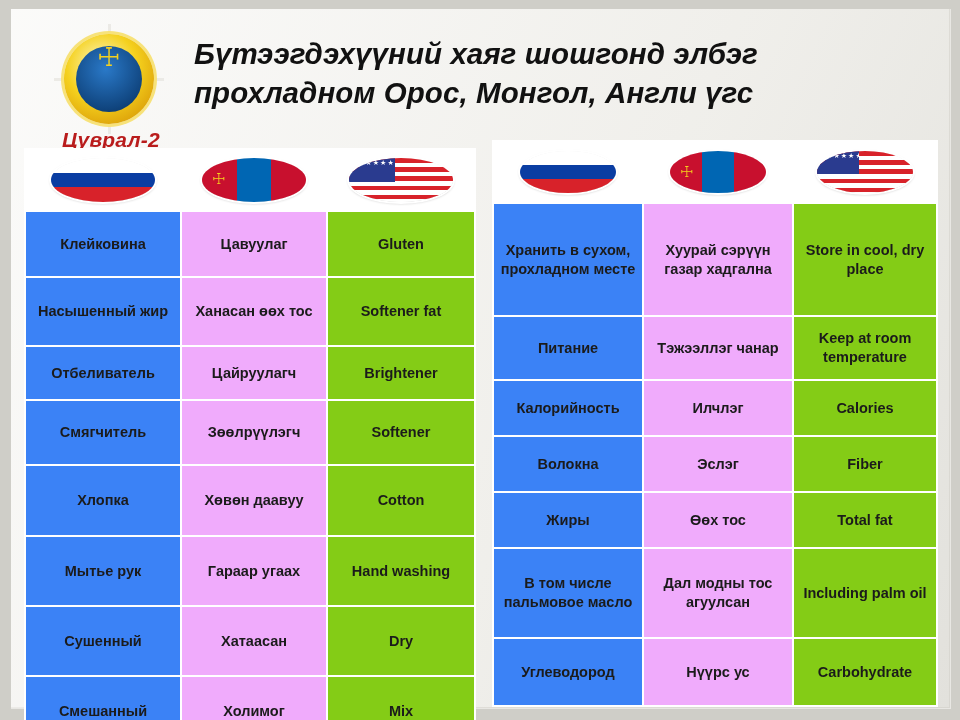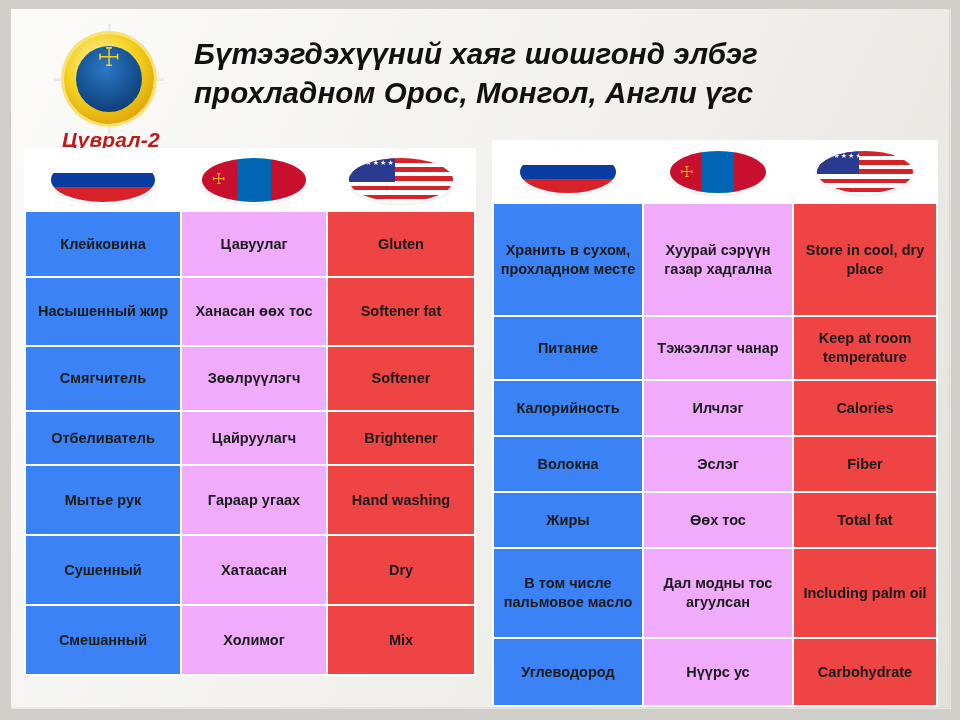--- a/index.html
+++ b/index.html
@@ -125,21 +125,21 @@
     text-align: center;
     vertical-align: middle;
     font-size: 14.5px;
     font-weight: bold;
     color: #1b1b1b;
     padding: 4px 5px;
     line-height: 19px;
   }
   .c-ru { background: #3b82f6; }
   .c-mn { background: #f0abfc; }
-  .c-en { background: #ef4444; }
+  .c-en { background: #84cc16; }
   .flagcell { background: #ffffff; border: 2px solid #ffffff; height: 52px; }
 
   
   .flag {
     width: 104px;
     height: 44px;
     border-radius: 50%;
     margin: 0 auto;
     position: relative;
     overflow: hidden;
@@ -238,28 +238,33 @@
         <td class="c-ru" style="height:56px">Клейковина</td>
         <td class="c-mn">Цавуулаг</td>
         <td class="c-en">Gluten</td>
       </tr>
       <tr>
         <td class="c-ru" style="height:59px">Насышенный жир</td>
         <td class="c-mn">Ханасан өөх тос</td>
         <td class="c-en">Softener fat</td>
       </tr>
       <tr>
+        <td class="c-ru" style="height:44px">Отбеливатель</td>
+        <td class="c-mn">Цайруулагч</td>
+        <td class="c-en">Brightener</td>
+      </tr>
+      <tr>
         <td class="c-ru" style="height:55px">Смягчитель</td>
         <td class="c-mn">Зөөлрүүлэгч</td>
         <td class="c-en">Softener</td>
       </tr>
       <tr>
-        <td class="c-ru" style="height:44px">Отбеливатель</td>
-        <td class="c-mn">Цайруулагч</td>
-        <td class="c-en">Brightener</td>
+        <td class="c-ru" style="height:61px">Хлопка</td>
+        <td class="c-mn">Хөвөн даавуу</td>
+        <td class="c-en">Cotton</td>
       </tr>
       <tr>
         <td class="c-ru" style="height:60px">Мытье рук</td>
         <td class="c-mn">Гараар угаах</td>
         <td class="c-en">Hand washing</td>
       </tr>
       <tr>
         <td class="c-ru" style="height:60px">Сушенный</td>
         <td class="c-mn">Хатаасан</td>
         <td class="c-en">Dry</td>

